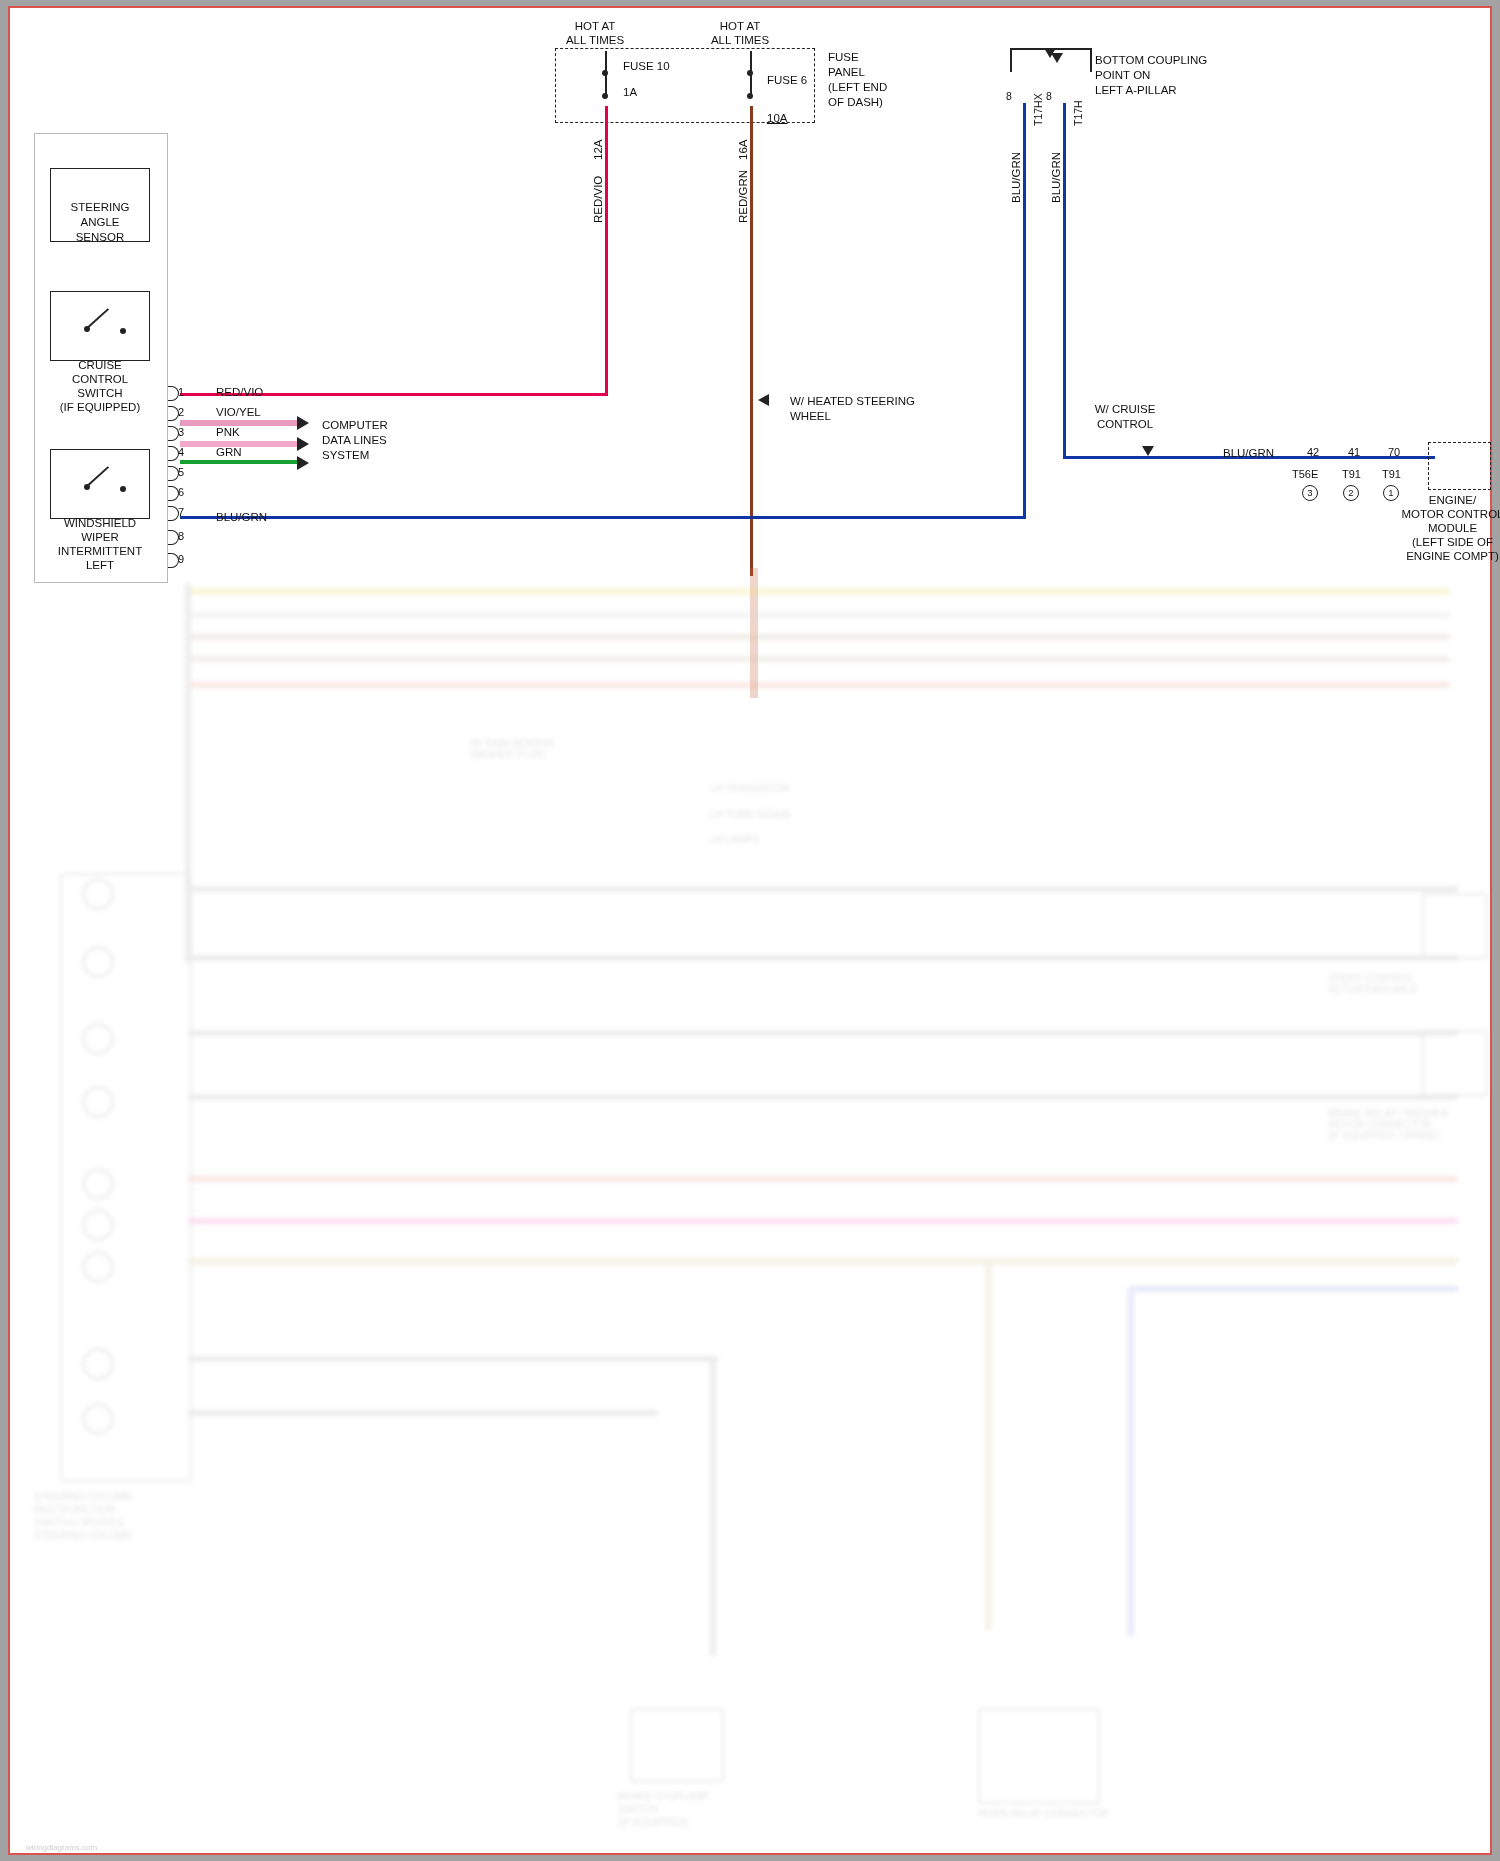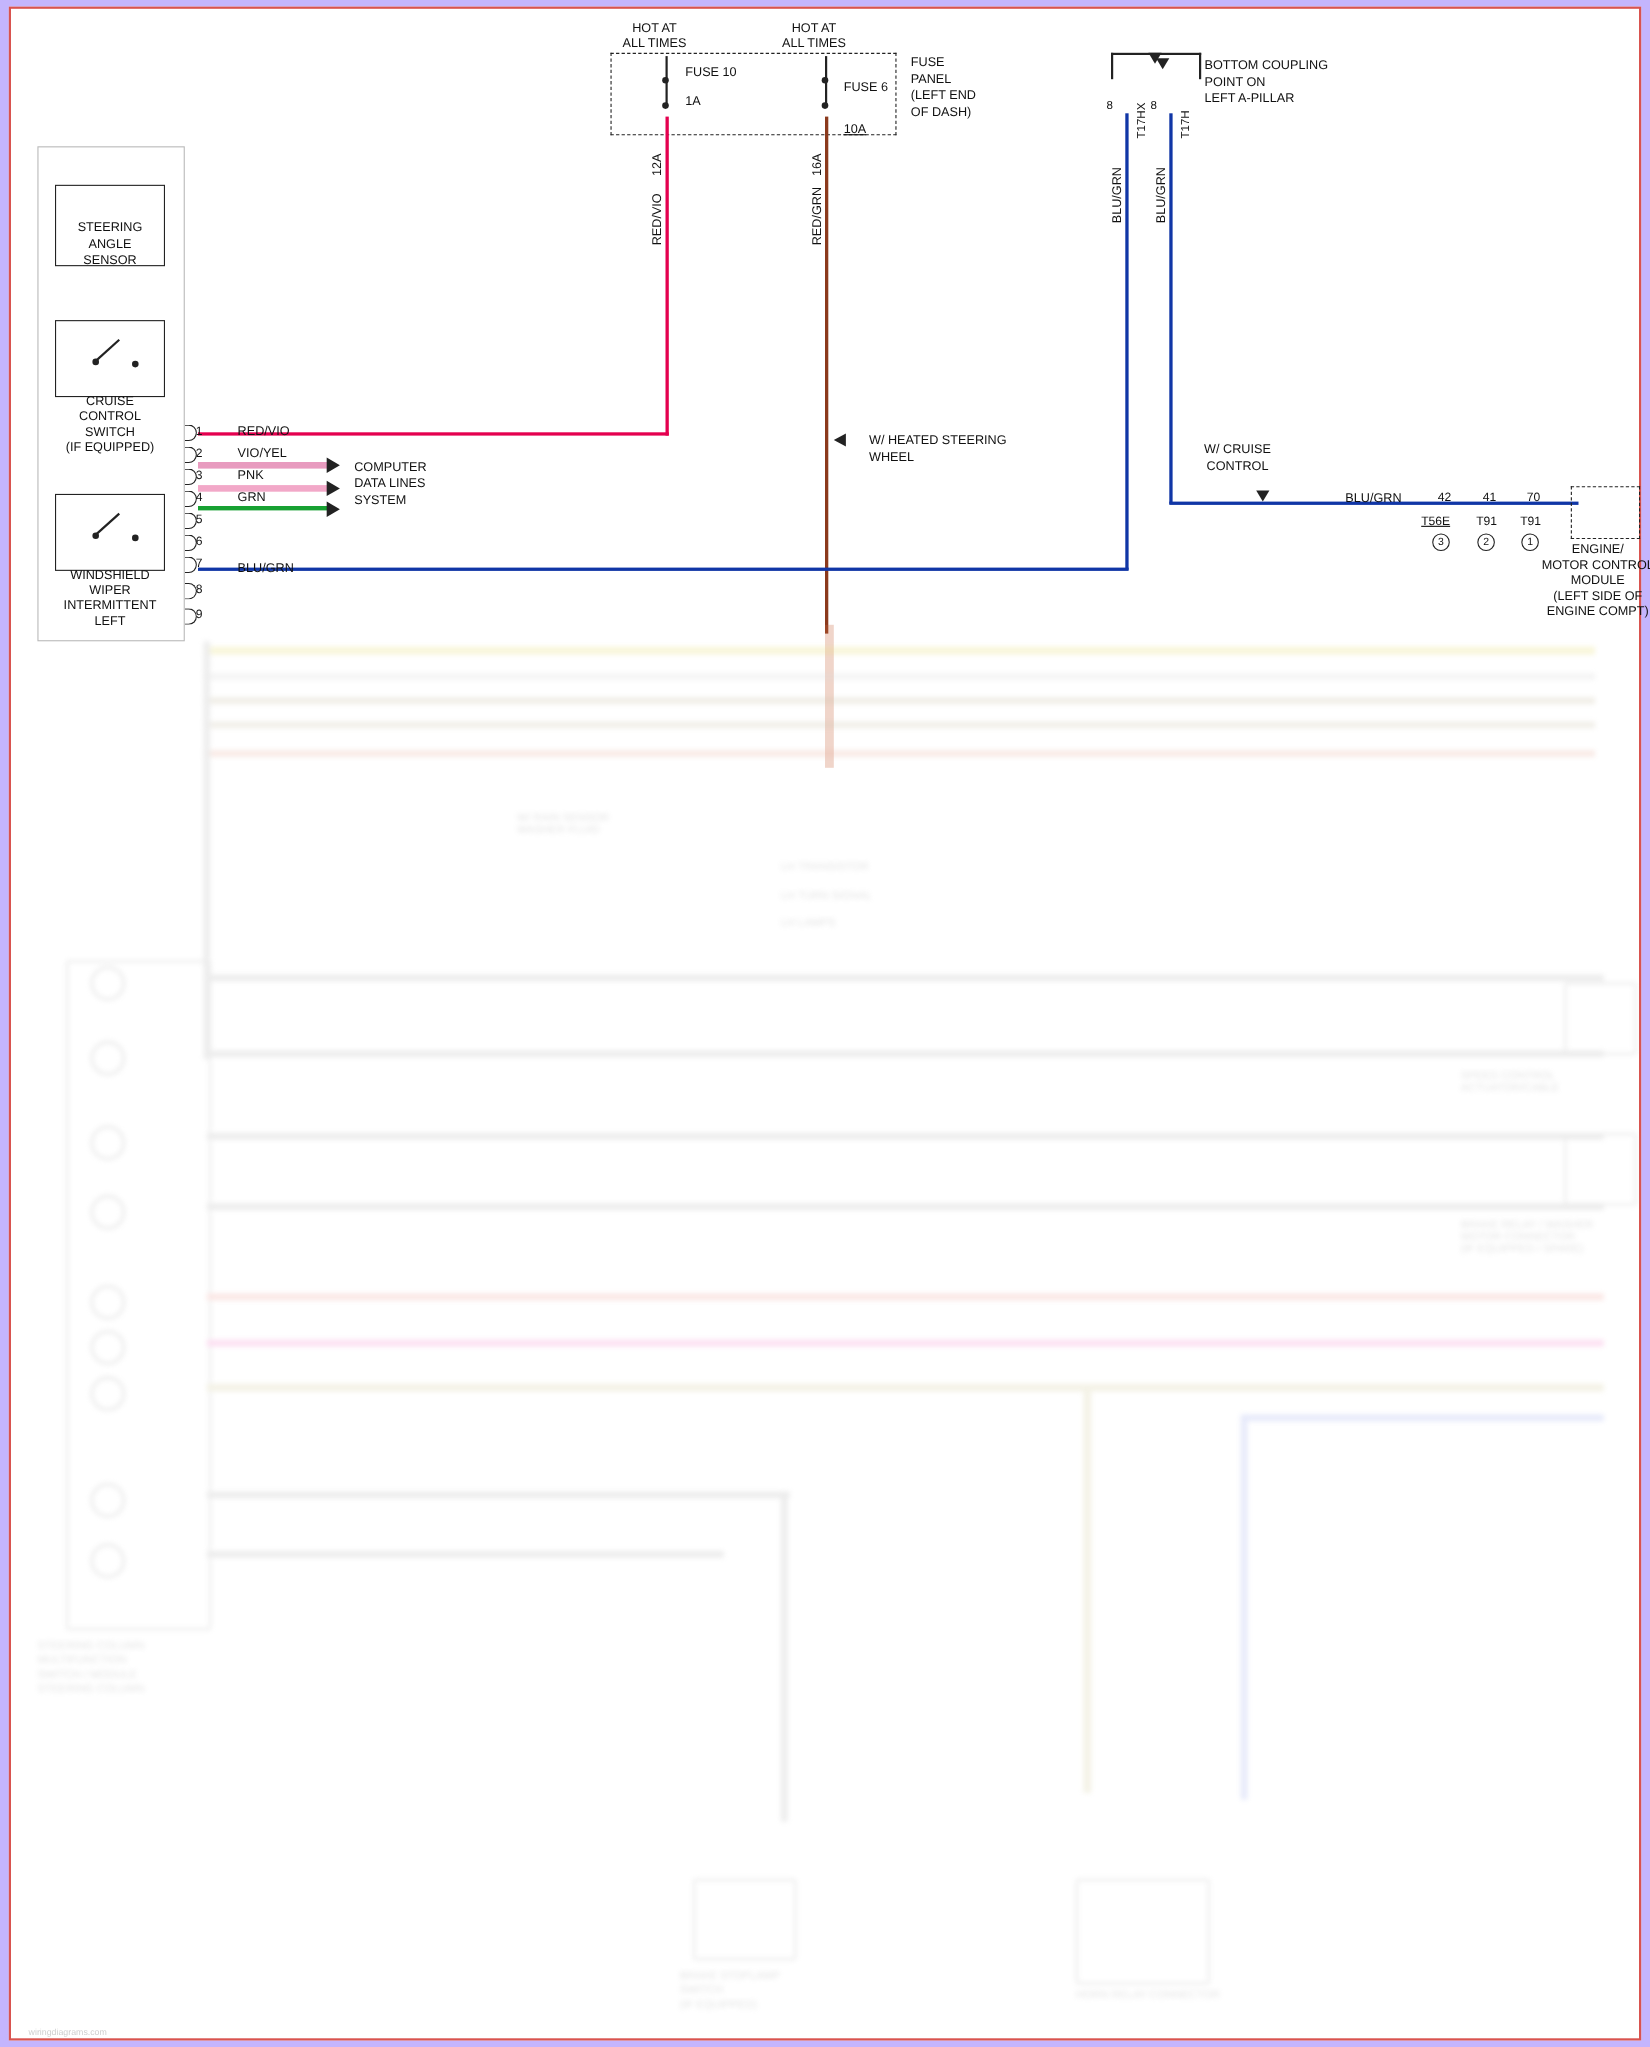--- a/index.html
+++ b/index.html
@@ -1,17 +1,17 @@
 <!DOCTYPE html>
 <html><head>
 <meta charset="utf-8">
 <style>
   html,body{margin:0;padding:0;background:#ffffff;}
   body{font-family:"Liberation Sans", sans-serif;}
-  #page{position:relative;width:1500px;height:1861px;background:#c4b5fd;overflow:hidden;}
+  #page{position:relative;width:1500px;height:1861px;background:#a3a3a3;overflow:hidden;}
   #sheet{position:absolute;left:8px;top:6px;width:1484px;height:1849px;border:2px solid #d9534f;background:#fff;box-sizing:border-box;}
   .lbl{position:absolute;font-size:11.5px;color:#111;line-height:13px;white-space:pre;}
   .lbl.c{text-align:center;}
   .vtxt{position:absolute;font-size:11.5px;color:#111;white-space:nowrap;transform-origin:0 0;transform:rotate(-90deg);}
   .box{position:absolute;border:1.4px solid #222;background:#fff;box-sizing:border-box;}
   .dash{position:absolute;border:1.4px dashed #222;box-sizing:border-box;}
   .wire{position:absolute;background:#222;}
   .h{height:2px;}
   .v{width:2px;}
   .fade{opacity:.28;}
@@ -172,21 +172,21 @@
 SYSTEM</div>
 
     <div class="lbl" style="left:1213px;top:439px;">BLU/GRN</div>
 
     <div class="dash" style="left:1418px;top:434px;width:63px;height:48px;"></div>
 
     <div class="cnum" style="left:1297px;top:438px;">42</div>
     <div class="cnum" style="left:1338px;top:438px;">41</div>
     <div class="cnum" style="left:1378px;top:438px;">70</div>
 
-    <div class="cnum" style="left:1282px;top:460px;text-decoration:underline;">T56E</div>
+    <div class="cnum" style="left:1282px;top:460px;">T56E</div>
     <div class="cnum" style="left:1332px;top:460px;">T91</div>
     <div class="cnum" style="left:1372px;top:460px;">T91</div>
 
     <div class="circ" style="left:1292px;top:477px;">3</div>
     <div class="circ" style="left:1333px;top:477px;">2</div>
     <div class="circ" style="left:1373px;top:477px;">1</div>
 
     <div class="lbl c" style="left:1355px;top:485px;width:175px;line-height:14px;">ENGINE/
 MOTOR CONTROL
 MODULE

